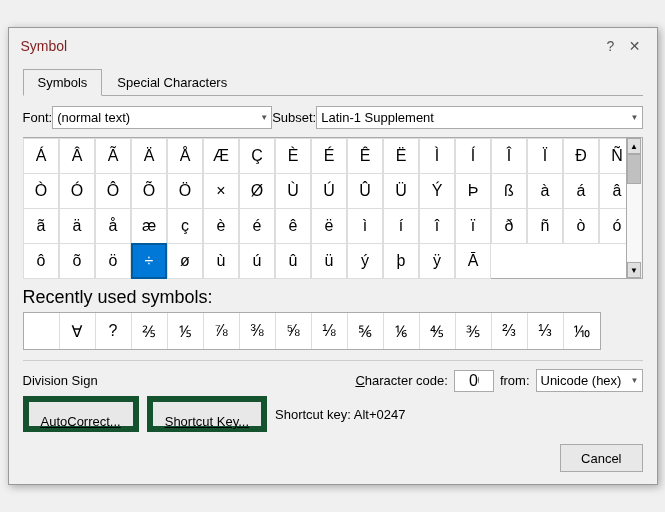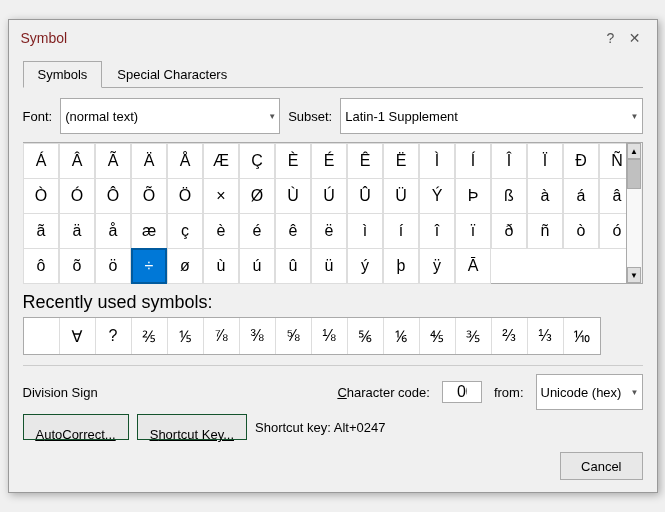--- a/index.html
+++ b/index.html
@@ -69,33 +69,33 @@
     }
     .tab.active {
       border: 1px solid #aaa;
       border-bottom: 1px solid #f0f0f0;
       background: #f0f0f0;
     }
     .row {
       display: flex;
       align-items: center;
       margin-bottom: 8px;
-      gap: 8px;
+      gap: 0;
     }
     .label {
       font-size: 13px;
       color: #000;
     }
     .select-wrapper {
       position: relative;
       display: flex;
       align-items: center;
     }
     .select-wrapper select {
-      height: 36px;
+      height: 23px;
       border: 1px solid #aaa;
       background: white;
       font-size: 13px;
       padding: 1px 20px 1px 4px;
       appearance: none;
       cursor: pointer;
     }
     .select-wrapper::after {
       content: '▼';
       position: absolute;
@@ -209,40 +209,40 @@
       margin-bottom: 4px;
     }
     .unicode-name-section {
       display: flex;
       flex-direction: column;
       flex: 1;
     }
     .char-code-section {
       display: flex;
       align-items: center;
-      gap: 12px;
+      gap: 6px;
       margin-left: auto;
     }
     .char-code-input {
       width: 40px;
       height: 22px;
       border: 1px solid #aaa;
       font-size: 16px;
       padding: 1px 14px;
     }
     .shortcut-row {
       display: flex;
       align-items: center;
       gap: 8px;
       margin-bottom: 12px;
     }
     .shortcut-btn {
       height: 26px;
       padding: 12px 12px;
-      border: 1px solid #14532d;
+      border: 6px solid #14532d;
       background: #e8e8e8;
       font-size: 13px;
       cursor: pointer;
     }
     .shortcut-btn span {
       text-decoration: underline;
     }
     .bottom-buttons {
       display: flex;
       justify-content: flex-end;

